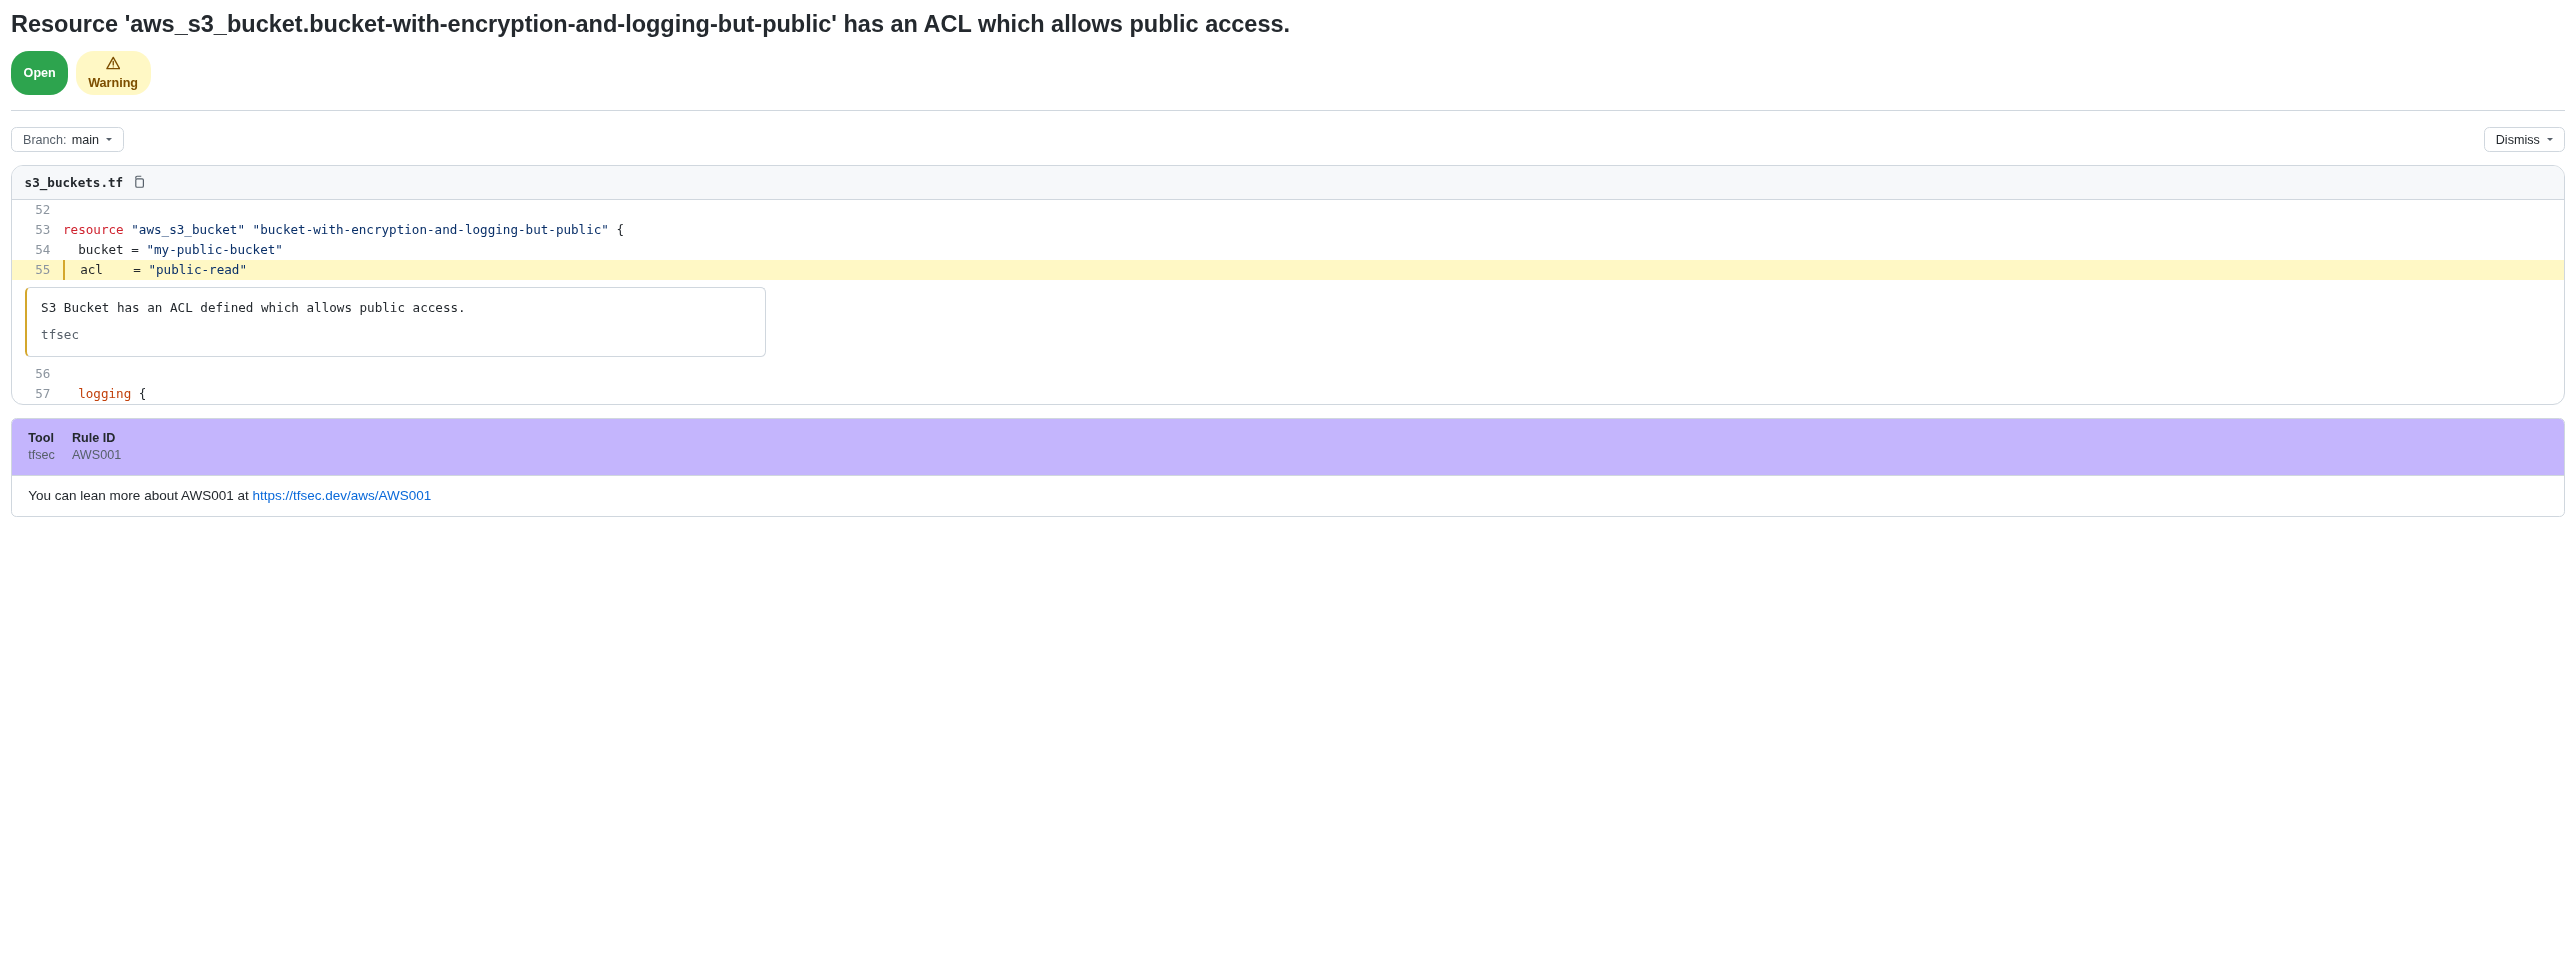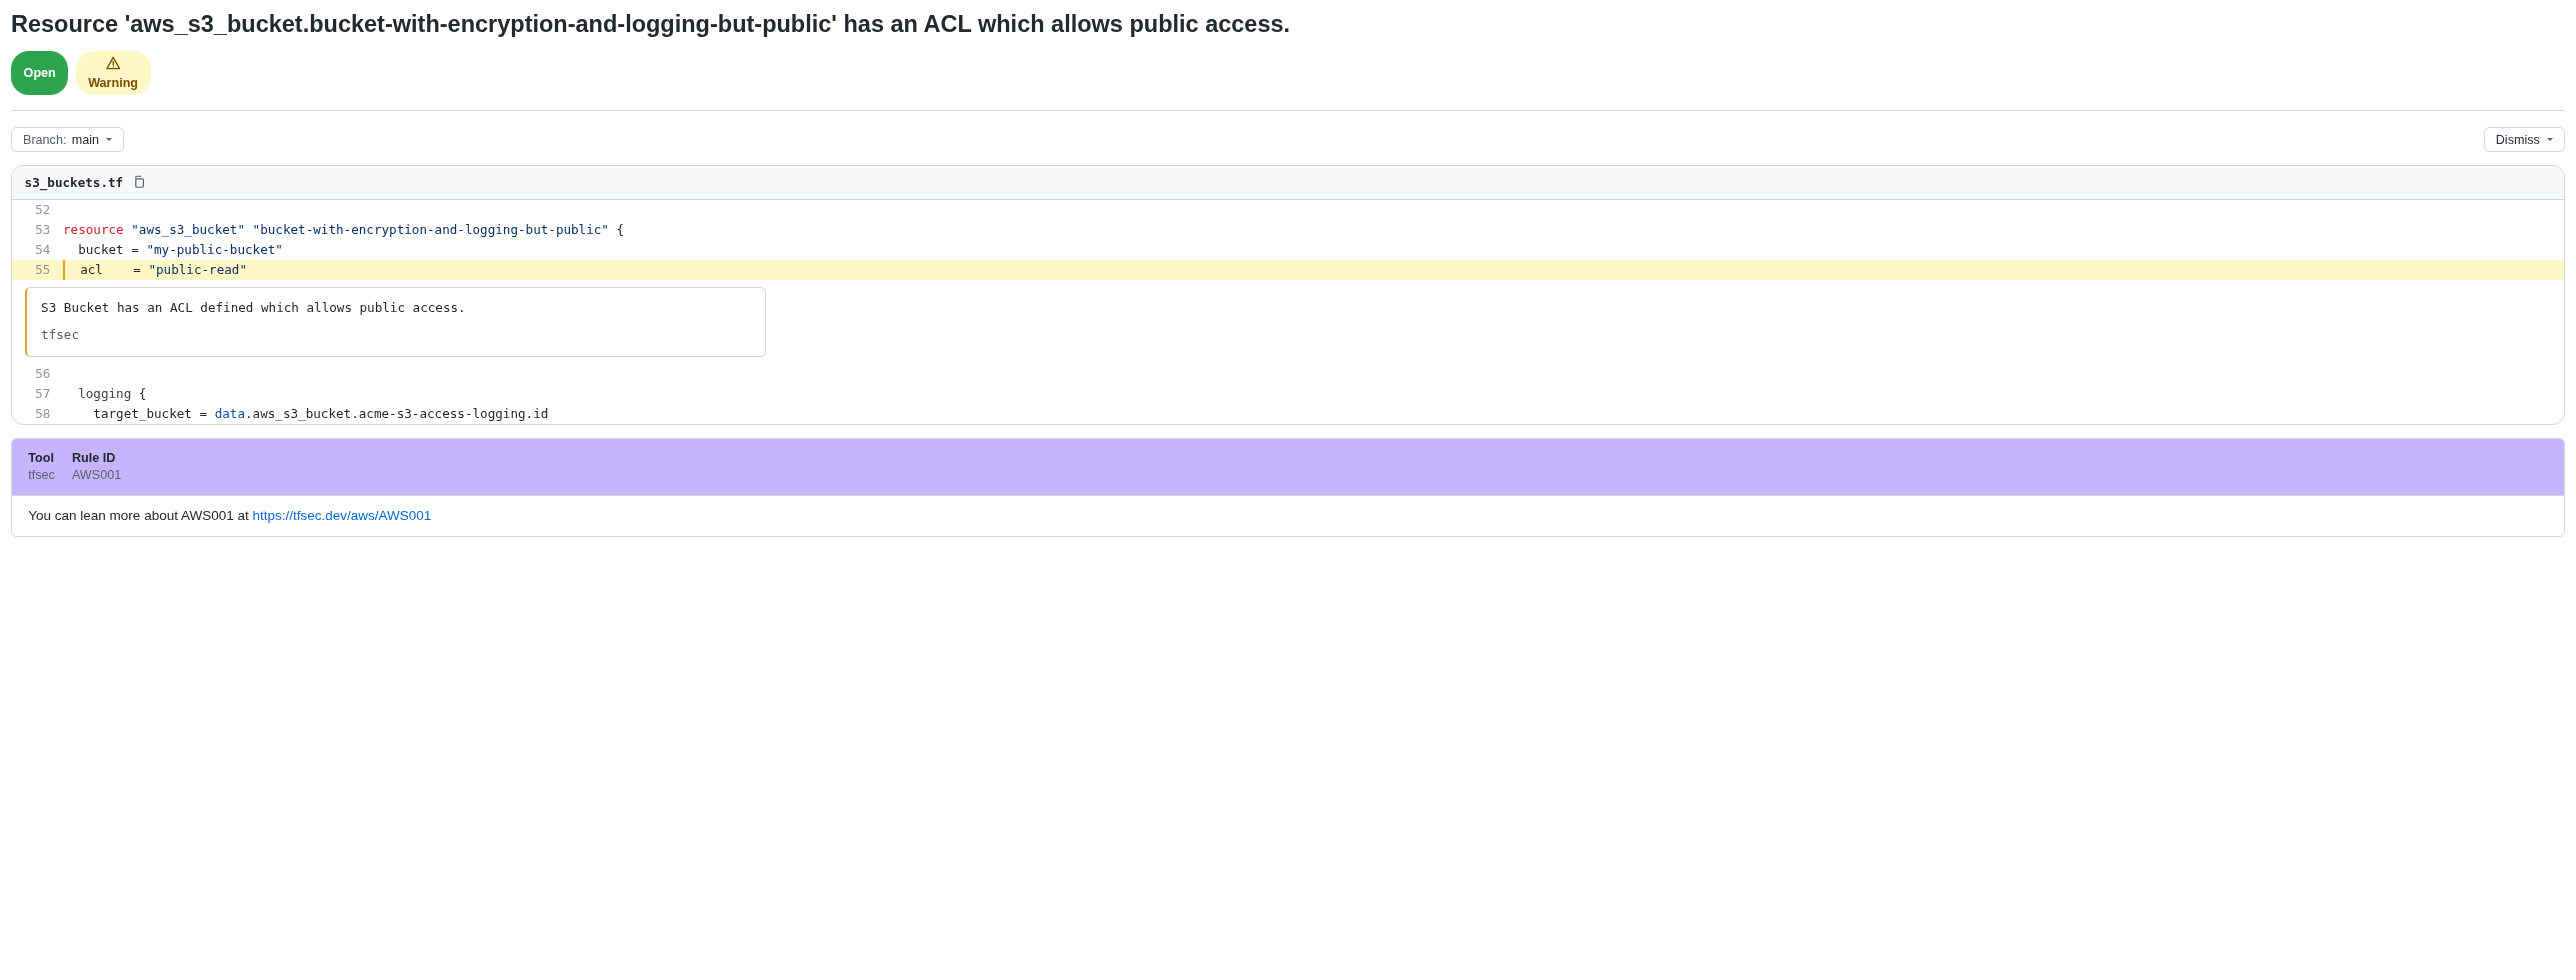--- a/index.html
+++ b/index.html
@@ -103,21 +103,21 @@
     white-space: pre;
     padding-right: 11px;
   }
   .code-line.highlight { background: #15803d; }
   .code-line.highlight .line-no { background: #fff8c5; }
   .code-line.highlight .line-content { background: #fff8c5; }
   .code-line.highlight .hl-bar-wrap { border-left: 2.7px solid #d4a72c; padding-left: 0; }
 
   .tok-kw { color: #cf222e; }
   .tok-str { color: #0a3069; }
-  .tok-fn { color: #404040; }
+  .tok-fn { color: #c2410c; }
   .tok-attr { color: #1f2328; }
   .tok-data { color: #0550ae; }
   .tok-prop { color: #1f2328; }
 
   .alert-box {
     margin: 7.2px 0 7.2px 12.6px;
     border: 0.9px solid #d0d7de;
     border-left: 2.7px solid #d4a72c;
     border-radius: 5.4px;
     padding: 9px 14.5px 11px 14.5px;
@@ -218,24 +218,20 @@
     <div class="code-line">
       <span class="line-no">56</span>
       <span class="line-content"></span>
     </div>
 
     <div class="code-line">
       <span class="line-no">57</span>
       <span class="line-content"><span>  </span><span class="tok-fn">logging</span><span> {</span></span>
     </div>
 
-    <div class="code-line">
-      <span class="line-no">58</span>
-      <span class="line-content"><span>    </span><span class="tok-attr">target_bucket</span><span> = </span><span class="tok-data">data</span><span>.</span><span class="tok-prop">aws_s3_bucket</span><span>.</span><span class="tok-prop">acme-s3-access-logging</span><span>.</span><span class="tok-prop">id</span></span>
-    </div>
 
   </div>
 </div>
 
 <div class="meta-panel">
   <div class="meta-head">
     <div class="meta-col">
       <div class="meta-label">Tool</div>
       <div class="meta-value">tfsec</div>
     </div>

